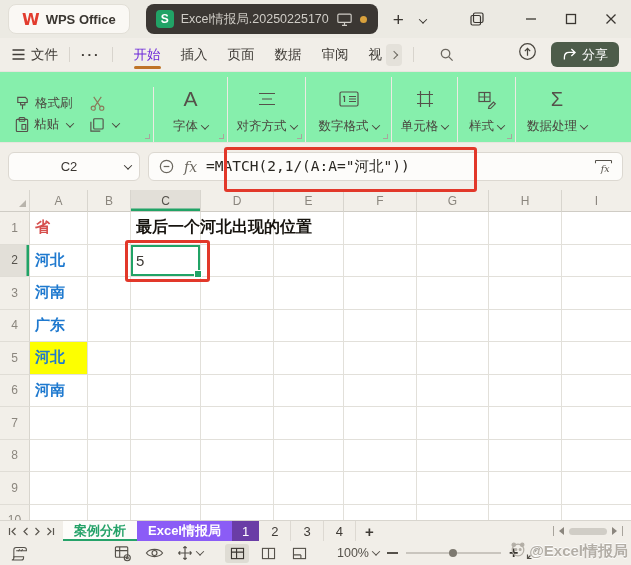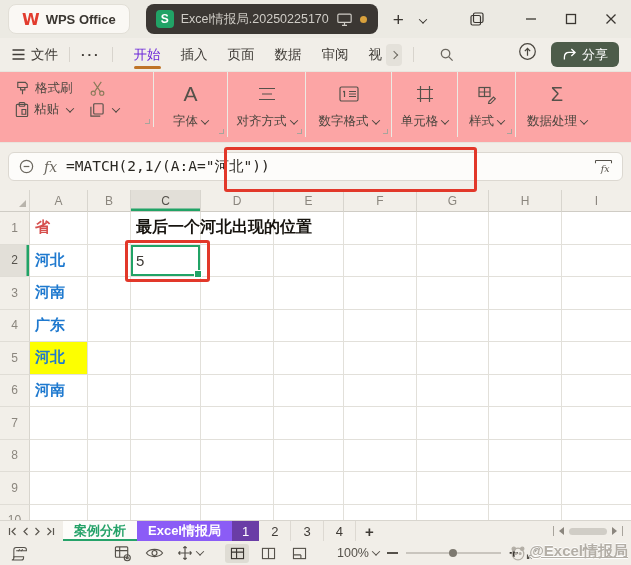--- a/index.html
+++ b/index.html
@@ -32,21 +32,21 @@
   .mtab.active { color:#6d28d9; font-weight:normal; }
   .mtab.active::after { content:""; position:absolute; left:10px; right:10px; bottom:2px; height:3px; border-radius:2px; background:#bf7428; }
   .mtab.cut { padding-right:2px; }
   .mb-morechev { width:16px; height:22px; background:#e4e1da; border-radius:4px; display:flex; align-items:center; justify-content:center; color:#6b675f; margin-left:2px; }
   .mb-search { margin-left:14px; color:#6b675f; }
   .mb-right { margin-left:auto; display:flex; gap:14px; }
   .upload-ic { color:#4a463f; }
   .share-btn { background:#4d5c4a; border:none; border-radius:6px; color:#fff; height:25px; padding:0 11px; display:flex; align-items:center; gap:5px; font-size:13px; font-family:inherit; }
 
   
-  .toolbar { height:72px; background:#fca5a5; border-top:1px solid #e8e5de; border-bottom:1px solid #e8e5de; display:flex; align-items:flex-start; padding:0 6px; color:#4a463f; }
+  .toolbar { height:72px; background:#86efac; border-top:1px solid #e8e5de; border-bottom:1px solid #e8e5de; display:flex; align-items:flex-end; padding:0 6px; color:#4a463f; }
   .tgroup { position:relative; border-right:1px solid #eceae3; display:flex; flex-direction:column; align-items:center; justify-content:center; padding:4px 0 7px; }
   .tgroup:last-child { border-right:none; }
   .clip { width:148px; display:flex; flex-direction:column; gap:4px; padding:8px 8px 9px; align-items:flex-start; }
   .cl-row { display:flex; align-items:center; gap:16px; font-size:12.5px; }
   .cl-item { display:flex; align-items:center; gap:4px; }
   .gbig { font-size:12.5px; display:flex; flex-direction:column; align-items:center; justify-content:space-between; gap:6px; padding-top:9px; }
   .gicon { height:26px; display:flex; align-items:center; justify-content:center; color:#55514a; }
   .glabel { display:flex; align-items:center; }
   .w-font{width:74px;} .w-align{width:78px;} .w-num{width:86px;} .w-cell{width:66px;} .w-style{width:58px;} .w-data{width:82px;}
   .bigA { font-size:21px; font-weight:400; color:#55514a; font-family:"Liberation Sans",sans-serif; }
@@ -111,21 +111,21 @@
   .viewbtns { margin-left:22px; display:flex; gap:7px; }
   .vb { width:24px; height:19px; border-radius:3px; display:flex; align-items:center; justify-content:center; }
   .vb.active { background:#dfdcd4; }
   .sb-zoom { margin-left:26px; display:flex; align-items:center; gap:8px; font-size:12.5px; }
   .minus { width:11px; height:1.6px; background:#55514a; }
   .slider { width:95px; height:2px; background:#c9c5be; position:relative; }
   .slider .knob { position:absolute; left:50%; top:50%; transform:translate(-50%,-50%); width:8px; height:8px; border-radius:50%; background:#7d7970; }
   .plus-z { font-size:16px; font-weight:bold; color:#3a3631; line-height:1; }
 
   
-  .watermark { position:absolute; right:3px; bottom:4px; z-index:60; display:flex; align-items:flex-end; gap:3px; color:#b3aea6; font-size:15px; font-weight:bold; text-shadow:0 1px 0 rgba(255,255,255,.8), 0 -1px 0 rgba(255,255,255,.8); pointer-events:none;text-decoration:underline; }
+  .watermark { position:absolute; right:3px; bottom:4px; z-index:60; display:flex; align-items:flex-start; gap:3px; color:#b3aea6; font-size:15px; font-weight:bold; text-shadow:0 1px 0 rgba(255,255,255,.8), 0 -1px 0 rgba(255,255,255,.8); pointer-events:none; }
 </style>
 </head>
 <body>
 
 <div class="titlebar">
   <div class="app-tab">
     <span class="wps-logo">W</span>
     <span>WPS Office</span>
   </div>
   <div class="doc-tab">
@@ -304,20 +304,24 @@
   <div class="tgroup gbig w-data">
     <span class="gicon sigma">Σ</span>
     <span class="glabel">
         <span>数据处理</span>
         <span class="chev"></span>
       </span>
   </div>
 </div>
 
 <div class="fbar">
+  <div class="namebox">
+    <span>C2</span>
+    <span class="chev"></span>
+  </div>
   <div class="farea">
     <svg width="17" height="17" viewBox="0 0 18 18" fill="none" stroke="#6b675f" stroke-width="1.3">
         <circle cx="9" cy="9" r="6.5"></circle>
         <path d="M6 9h6"></path>
       </svg>
     <span class="fx-lb">fx</span>
     <span class="fml">=MATCH(2,1/(A:A="河北"))</span>
     <svg class="fxbox" width="19" height="16" viewBox="0 0 20 17" fill="none" stroke="#55514a" stroke-width="1.1">
         <path d="M1.5 1.5h17M1.5 1.5v3M18.5 1.5v3"></path>
         <text x="7" y="14" font-size="10" font-style="italic" fill="#55514a" stroke="none" font-family="DejaVu Serif, serif">fx</text>

